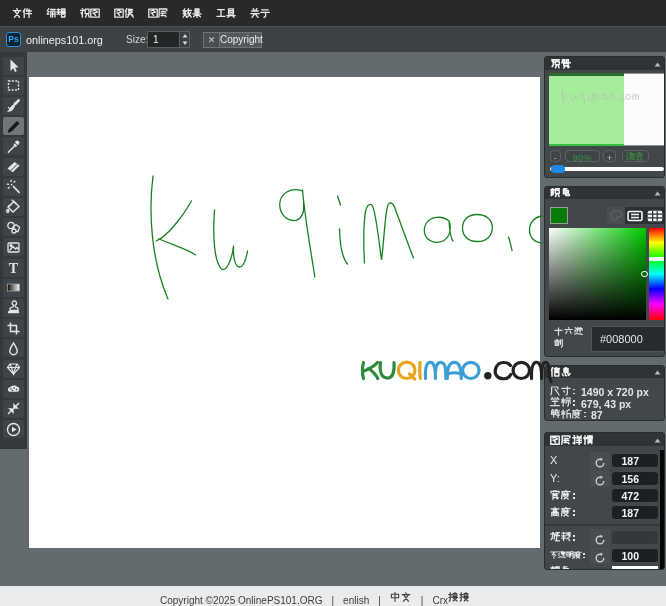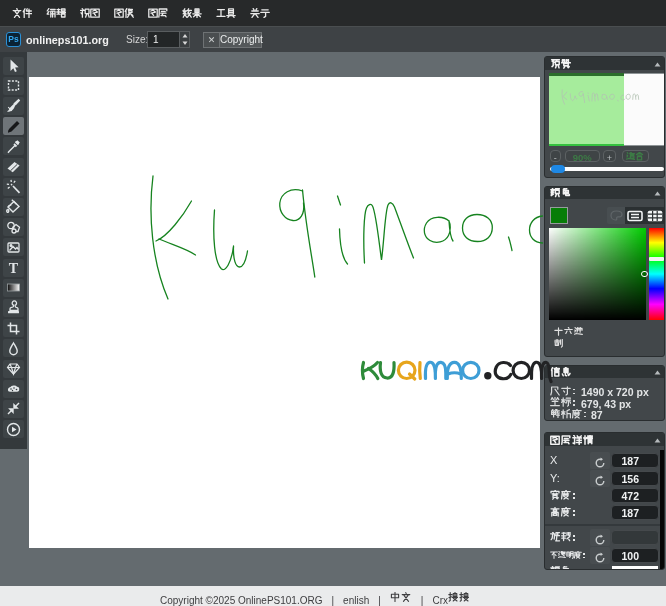--- a/index.html
+++ b/index.html
@@ -41,21 +41,21 @@
     </svg><svg width="10" height="10" viewBox="0 0 100 100" style="display:inline-block;vertical-align:top;">
       <path d="M26 8L74 8 M26 8L26 62 M74 8L74 62 M26 26L74 26 M26 44L74 44 M26 62L74 62 M8 76L92 76 M30 82L20 94 M70 82L80 94" fill="none" stroke="#e9e9e9" stroke-width="13" stroke-linecap="round"></path>
     </svg></div>
 <div class="ab" style="left:250px;top:8px"><svg width="10" height="10" viewBox="0 0 100 100" style="display:inline-block;vertical-align:top;">
       <path d="M32 6L40 18 M68 6L60 18 M18 30L82 30 M8 56L92 56 M48 56L20 94 M52 56L80 94" fill="none" stroke="#e9e9e9" stroke-width="13" stroke-linecap="round"></path>
     </svg><svg width="10" height="10" viewBox="0 0 100 100" style="display:inline-block;vertical-align:top;">
       <path d="M18 18L82 18 M8 44L92 44 M56 44L56 84 M56 84L40 94" fill="none" stroke="#e9e9e9" stroke-width="13" stroke-linecap="round"></path>
     </svg></div>
 <div class="ab" style="left:0;top:26px;width:666px;height:26px;background:#3e4245;border-top:1px solid #4a4e50"></div>
 <div class="ab" style="left:6px;top:32px;width:15px;height:15px;background:#0b2335;border:1px solid #2b90d6;border-radius:3px;color:#34a7ef;font-size:8.5px;font-weight:bold;text-align:center;line-height:13px">Ps</div>
-<div class="ab" style="left:26px;top:33.5px;font-size:10.8px;font-weight:bold;color:#f0f0f0">onlineps101.org</div>
+<div class="ab" style="left:26px;top:33.5px;font-size:10.8px;font-weight:normal;color:#f0f0f0">onlineps101.org</div>
 <div class="ab" style="left:126px;top:34px;font-size:10px;color:#d5d5d5">Size:</div>
 <div class="ab" style="left:147px;top:31px;width:33px;height:17px;background:#232627;border:1px solid #595d5f;color:#eee;font-size:10px;line-height:15px;padding-left:5px">1</div>
 <div class="ab" style="left:180px;top:31px;width:10px;height:17px;background:#3a3e40;border:1px solid #595d5f;border-left:none">
 <svg width="8" height="15" viewBox="0 0 8 15" style="display:block;margin:0 auto">
       <path d="M4 2 L6.5 5.5 L1.5 5.5 Z" fill="#d8d8d8"></path>
       <path d="M4 13 L6.5 9.5 L1.5 9.5 Z" fill="#d8d8d8"></path>
     </svg>
   </div>
 <div class="ab" style="left:203px;top:31.5px;width:16px;height:16px;background:#4a4e50;border:1px solid #6e7274;border-right:none;color:#cfd2d3;font-size:9px;text-align:center;line-height:14px">✕</div>
 <div class="ab" style="left:219px;top:31.5px;width:43px;height:16px;background:#54585a;border:1px solid #6e7274;color:#eceeee;font-size:10px;text-align:center;line-height:14px">Copyright</div>
@@ -268,20 +268,21 @@
 <div class="ab" style="left:104px;top:70px;width:15px;height:4px;background:#f2f2f2;border-radius:1px"></div>
 <div class="ab" style="left:8.5px;top:140px;width:34px;line-height:12px"><svg width="9" height="9" viewBox="0 0 100 100" style="display:inline-block;vertical-align:top;margin-right:1px;">
         <path d="M10 38L90 38 M50 8L50 92" fill="none" stroke="#e0e0e0" stroke-width="13" stroke-linecap="round"></path>
       </svg><svg width="9" height="9" viewBox="0 0 100 100" style="display:inline-block;vertical-align:top;margin-right:1px;">
         <path d="M48 4L56 14 M8 28L92 28 M34 44L20 72 M66 44L80 72" fill="none" stroke="#e0e0e0" stroke-width="13" stroke-linecap="round"></path>
       </svg><svg width="9" height="9" viewBox="0 0 100 100" style="display:inline-block;vertical-align:top;margin-right:1px;">
         <path d="M42 4L38 28 M70 4L66 28 M30 16L90 16 M26 32L94 32 M40 32L34 58 M68 32L68 58 M12 6L18 14 M8 34L16 40 M16 40L10 56 M6 80L26 72 M26 72L92 82" fill="none" stroke="#e0e0e0" stroke-width="13" stroke-linecap="round"></path>
       </svg><br><svg width="9" height="9" viewBox="0 0 100 100" style="display:inline-block;vertical-align:top;">
         <path d="M10 14L58 14 M34 2L34 72 M8 32L60 32 M14 46L14 70 M50 46L50 70 M14 70L50 70 M72 10L72 58 M92 4L92 80 M92 80L82 90" fill="none" stroke="#e0e0e0" stroke-width="13" stroke-linecap="round"></path>
       </svg></div>
+<div class="ab" style="left:46px;top:139.5px;width:74px;height:25.5px;background:#272b2d;border:1px solid #515557;border-radius:2px;color:#e4e6e7;font-size:11px;line-height:24px;padding-left:8px">#008000</div>
 </div>
 <div class="ab" style="left:544px;top:364.5px;width:121px;height:56.5px;background:#42474a;border:1px solid #292d2f;border-radius:3px;overflow:hidden">
     <div class="ab" style="left:0;top:0;width:119px;height:12.5px;background:#2e3335"></div>
     <div class="ab" style="left:5px;top:1.5px"><svg width="10" height="10" viewBox="0 0 100 100" style="display:inline-block;vertical-align:top;margin-right:1px;">
         <path d="M26 6L12 34 M20 28L20 94 M62 2L66 8 M42 14L94 14 M46 28L90 28 M46 42L90 42 M48 56L88 56 M48 56L48 90 M88 56L88 90 M48 90L88 90" fill="none" stroke="#f2f2f2" stroke-width="15" stroke-linecap="round"></path>
       </svg><svg width="10" height="10" viewBox="0 0 100 100" style="display:inline-block;vertical-align:top;margin-right:1px;">
         <path d="M50 2L42 12 M30 14L70 14 M30 14L30 56 M70 14L70 56 M30 28L70 28 M30 42L70 42 M30 56L70 56 M14 70L22 88 M44 66L44 84 M44 84L56 88 M68 62L76 84 M90 64L84 78" fill="none" stroke="#f2f2f2" stroke-width="15" stroke-linecap="round"></path>
       </svg></div>
     <svg class="ab" width="7" height="5" viewBox="0 0 8 6" style="left:109px;top:4.5px">
       <path d="M4 0.5 L7.5 5.5 L0.5 5.5 Z" fill="#b5babc"></path>

